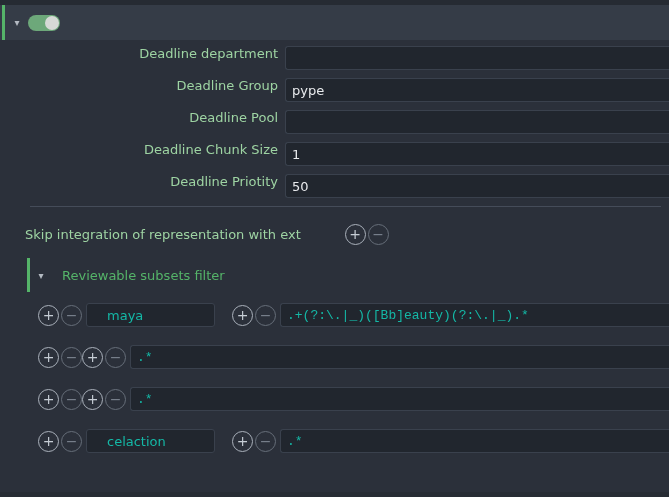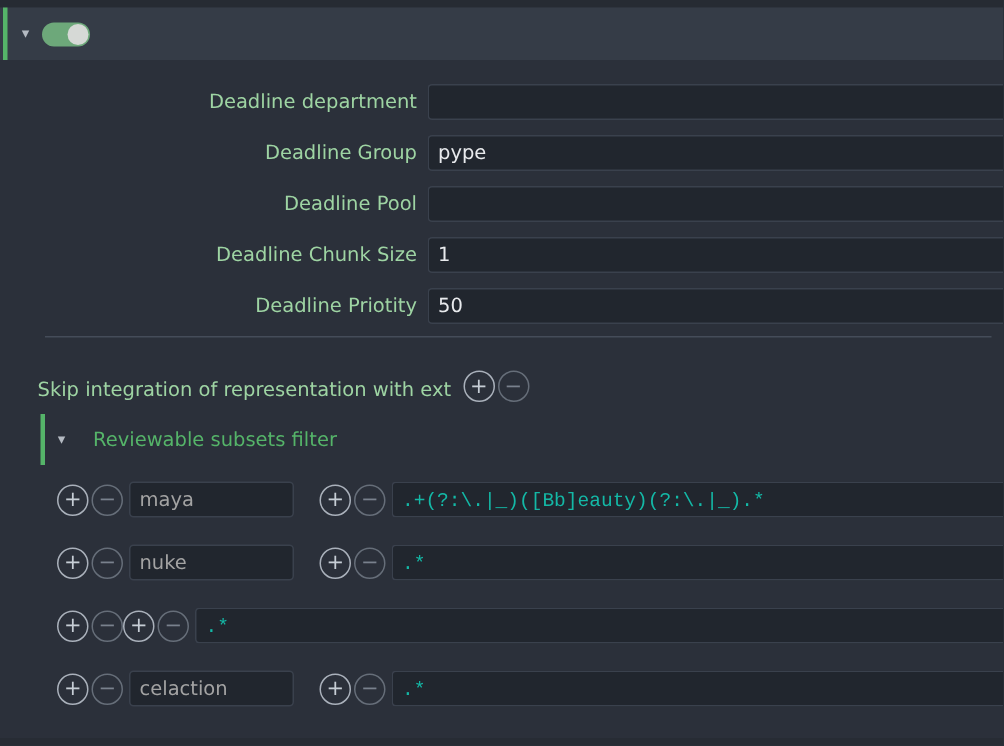--- a/index.html
+++ b/index.html
@@ -27,36 +27,36 @@
     background:#6da87a;margin:0 9px 0 2px;cursor:pointer;flex:0 0 auto;
   }
   .toggle .knob{
     position:absolute;top:1px;right:1px;width:14px;height:14px;border-radius:50%;
     background:#d6d9d6;
   }
   .hdr-title{color:#55b469;font-weight:bold;font-size:13.5px;}
 
   
   .form{padding-top:6px;}
-  .field-row{display:flex;align-items:center;height:24px;margin-bottom:8px;margin-top:10px;}
+  .field-row{display:flex;align-items:flex-start;height:24px;margin-bottom:8px;}
   .field-label{
     flex:0 0 auto;width:278px;padding-right:7px;text-align:right;
     color:#9ed4a3;font-size:13px;
   }
   .text-input{
     flex:1 1 auto;height:24px;box-sizing:border-box;
     background:#21262e;border:1px solid #3a414d;border-right:none;
     border-radius:3px 0 0 3px;color:#e8eaed;font-size:13px;
     padding:0 6px;outline:none;font-family:"DejaVu Sans","Liberation Sans",sans-serif;
   }
 
   .divider{border-top:1px solid #454c59;margin:6px 8px 11px 30px;height:0;}
 
   
-  .skip-row{display:flex;align-items:flex-end;height:32px;padding-left:25px;}
+  .skip-row{display:flex;align-items:center;height:32px;padding-left:25px;gap:36px;}
   .skip-label{color:#9ed4a3;font-size:13px;}
   .btn-pair{display:flex;align-items:center;gap:2px;margin-left:8px;}
   .circle-btn{
     width:21px;height:21px;border-radius:50%;background:transparent;
     display:flex;align-items:center;justify-content:center;
     font-size:14px;line-height:1;cursor:pointer;padding:0;
     font-family:"DejaVu Sans","Liberation Sans",sans-serif;
   }
   .circle-btn.plus{border:1px solid #aab1bb;color:#c6cdd5;}
   .circle-btn.minus{border:1px solid #666e79;color:#79818d;}
@@ -67,23 +67,23 @@
     margin-left:27px;margin-top:8px;
   }
   .section-header .accent-bar{left:0;}
   .section-header .arrow{margin-left:5px;}
   .section-title{color:#55b469;font-weight:normal;font-size:13px;margin-left:12px;}
 
   
   .filter-rows{padding-top:2px;}
   .filter-row{display:flex;align-items:center;height:42px;padding-left:38px;}
   .filter-row .key-input{
-    flex:0 0 auto;width:110px;height:24px;box-sizing:border-box;
+    flex:0 0 auto;width:129px;height:24px;box-sizing:border-box;
     background:#21262e;border:1px solid #3a414d;border-radius:3px;
-    color:#a3a3a3;font-size:13px;padding:0 6px;outline:none;margin:0 17px 0 4px;
+    color:#14b8a6;font-size:13px;padding:0 20px;outline:none;margin:0 17px 0 4px;
     font-family:"DejaVu Sans","Liberation Sans",sans-serif;
   }
   .filter-row .pattern-input{
     flex:1 1 auto;height:24px;box-sizing:border-box;
     background:#21262e;border:1px solid #3a414d;border-right:none;
     border-radius:3px 0 0 3px;color:#14b8a6;font-size:13px;padding:0 6px;outline:none;
     margin-left:4px;font-family:Liberation Mono, monospace;
   }
 </style>
 </head>
@@ -147,21 +147,20 @@
         <input class="key-input" value="maya" style="">
         <button class="circle-btn plus">+</button>
         <span style="width:2px"></span>
         <button class="circle-btn minus">−</button>
         <input class="pattern-input" value=".+(?:\.|_)([Bb]eauty)(?:\.|_).*" style="">
       </div>
       <div class="filter-row">
         <button class="circle-btn plus">+</button>
         <span style="width:2px"></span>
         <button class="circle-btn minus">−</button>
-        <input class="key-input" value="nuke" style="">
         <button class="circle-btn plus">+</button>
         <span style="width:2px"></span>
         <button class="circle-btn minus">−</button>
         <input class="pattern-input" value=".*" style="">
       </div>
       <div class="filter-row">
         <button class="circle-btn plus">+</button>
         <span style="width:2px"></span>
         <button class="circle-btn minus">−</button>
         <button class="circle-btn plus">+</button>

